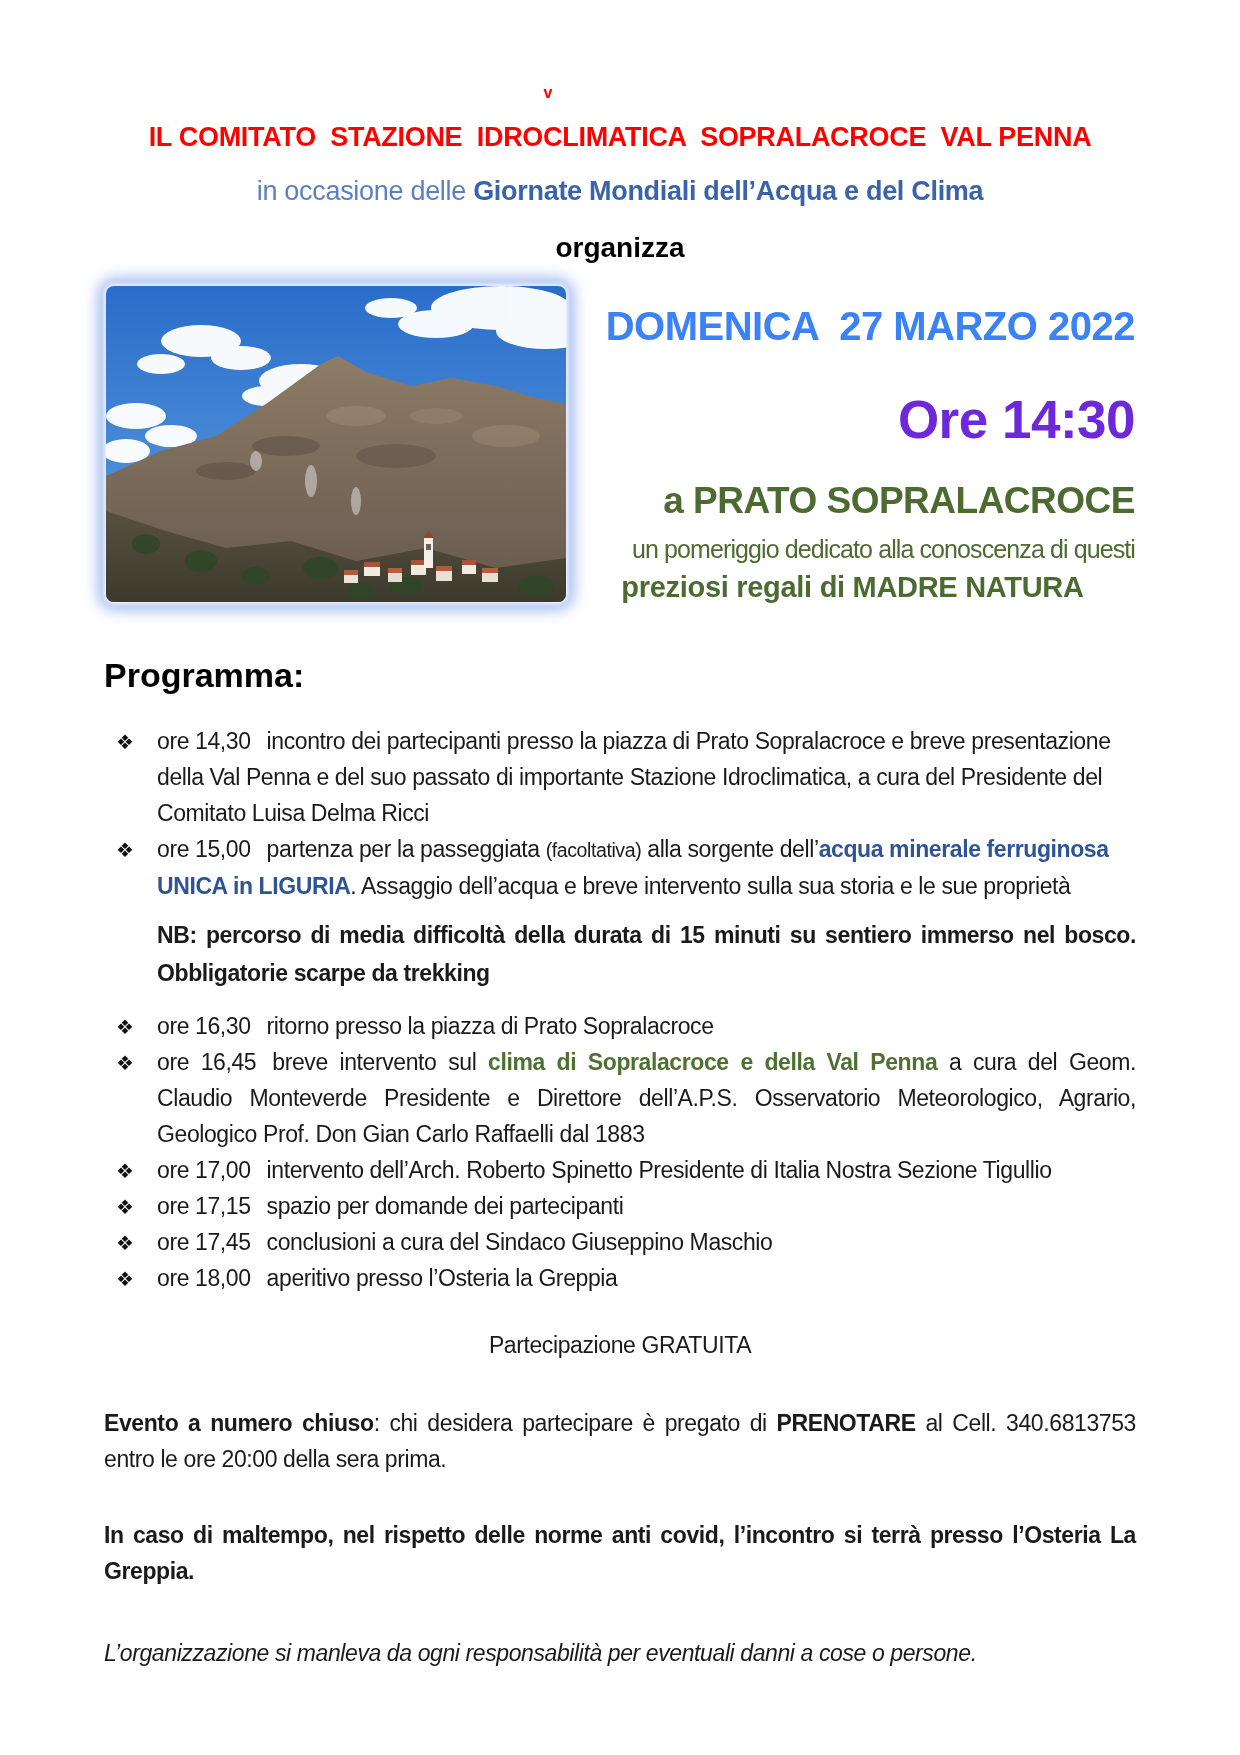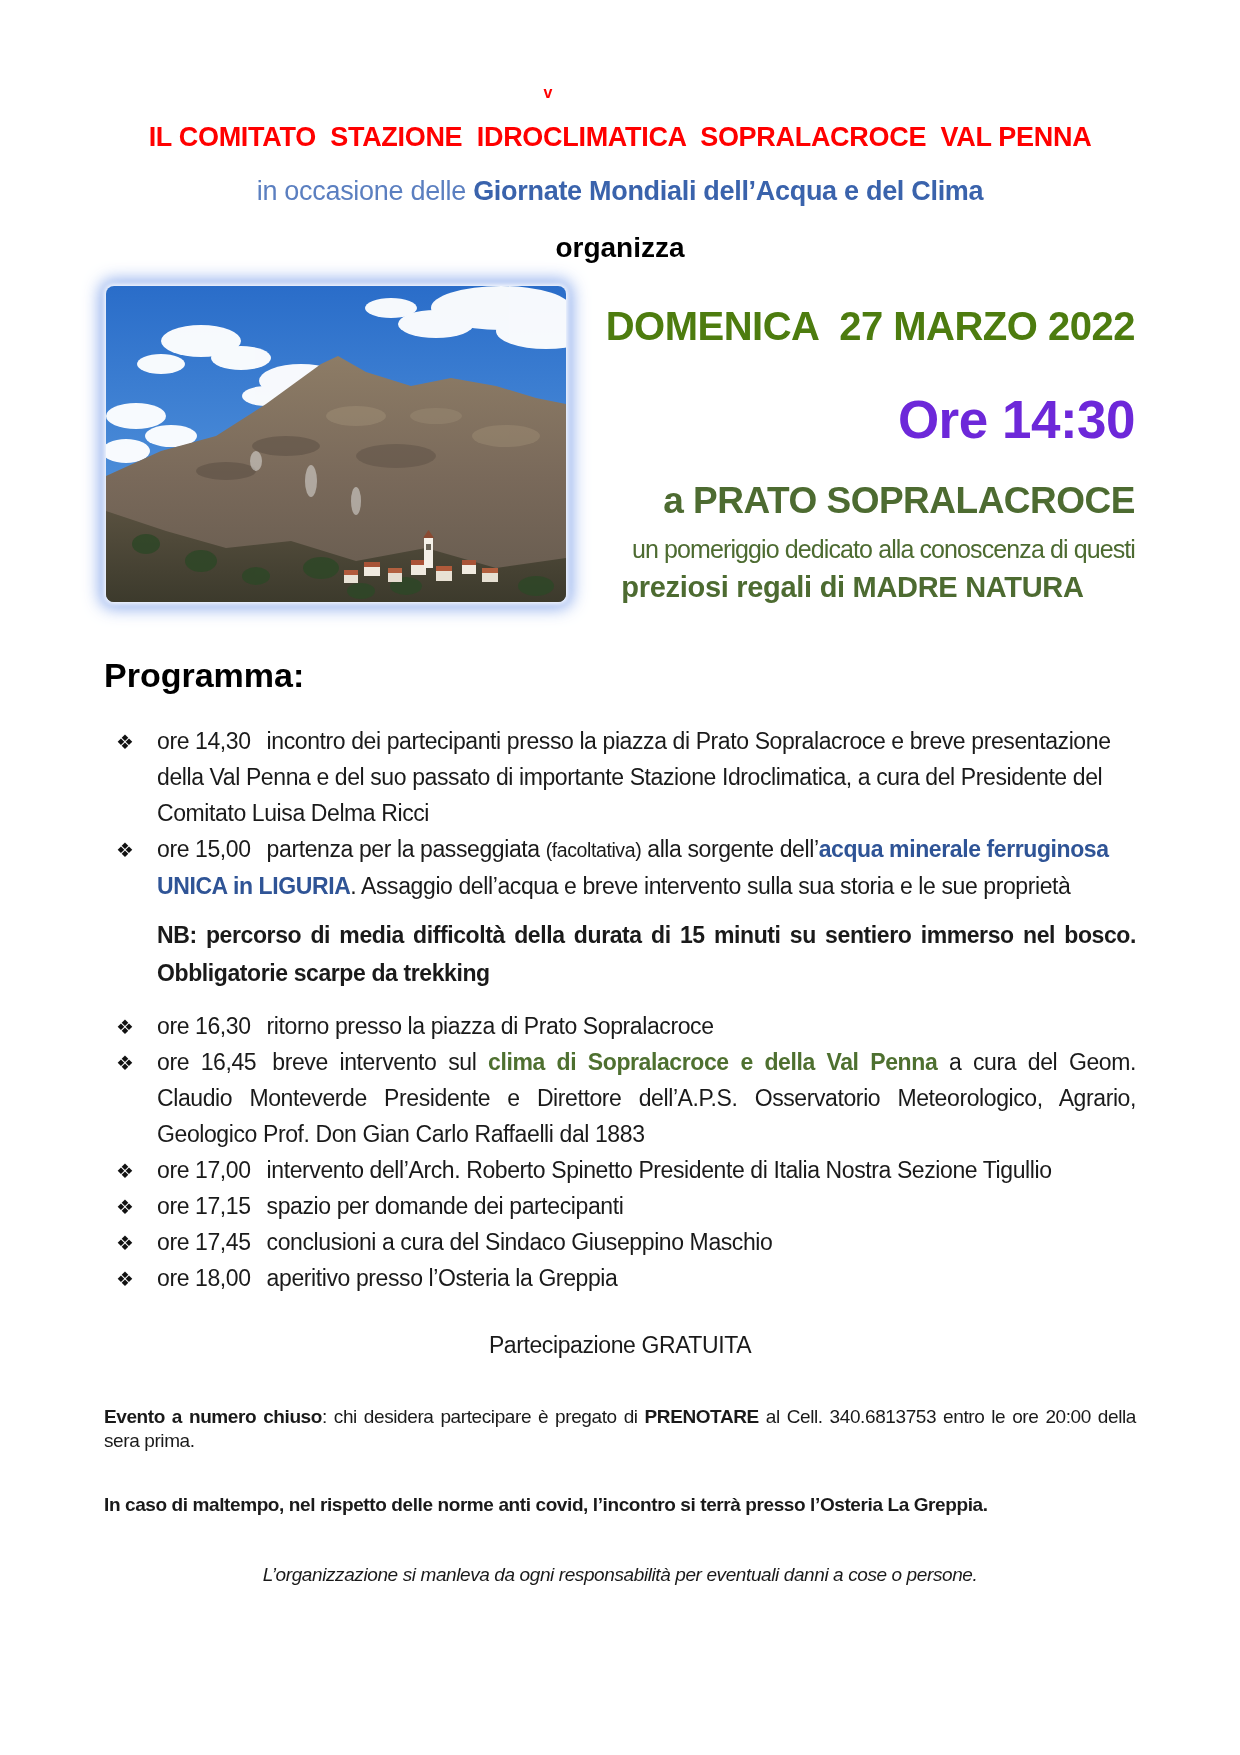--- a/index.html
+++ b/index.html
@@ -36,21 +36,21 @@
     width:460px; height:316px;
     border-radius:8px;
     box-shadow:0 0 4px 2px rgba(255,255,255,.9), 0 0 16px 7px rgba(130,165,235,.85);
     overflow:hidden;
   }
   .photo svg { display:block; width:100%; height:100%; }
   .hero-text {
     position:absolute; right:105px; top:0;
     width:565px; text-align:right;
   }
-  .ev-date { color:#4d7c0f; font-weight:bold; font-size:40px; letter-spacing:-0.5px; margin-top:28px; white-space:pre-wrap; }
+  .ev-date { color:#3b82f6; font-weight:bold; font-size:40px; letter-spacing:-0.5px; margin-top:28px; white-space:pre-wrap; }
   .ev-time { color:#6d28d9; font-weight:bold; font-size:53px; letter-spacing:-0.5px; margin-top:40px; }
   .ev-place { color:#4d6b31; font-weight:bold; font-size:37px; letter-spacing:-0.5px; margin-top:30px; }
   .ev-tag1 { color:#4d6b31; font-size:25px; letter-spacing:-0.9px; margin-top:13px; }
   .ev-tag2 { color:#4d6b31; font-weight:bold; font-size:29px; letter-spacing:-0.3px; margin-top:7px;text-align:center; }
 
   
   .bodycol { width:1032px; margin-left:104px; }
   .prog-heading { margin-top:28px; font-size:34px; font-weight:bold; color:#000; }
   .prog-list { list-style:none; margin-top:28px; }
   .p-item {
@@ -74,26 +74,26 @@
     font-weight:bold; text-align:justify;
     font-size:23px; letter-spacing:-0.4px; line-height:38px;
   }
 
   
   .participation {
     margin-top:36px; text-align:center;
     font-size:23px; font-weight:normal; letter-spacing:-0.4px;
   }
   .para {
-    font-size:19px; letter-spacing:-0.4px; line-height:24px;
+    font-size:23px; letter-spacing:-0.4px; line-height:36px;
     text-align:justify;
   }
   .booking { margin-top:46px; }
   .weather { margin-top:40px; font-weight:bold; }
-  .disclaimer { margin-top:46px; font-style:italic; text-align:center; }
+  .disclaimer { margin-top:46px; font-style:italic; text-align:left; }
 </style>
 </head>
 <body>
 
 <div class="page">
 
   <div class="top-block">
     <span class="v-marker">v</span>
     <div class="main-title">IL COMITATO  STAZIONE  IDROCLIMATICA  SOPRALACROCE  VAL PENNA</div>
     <div class="subtitle">

